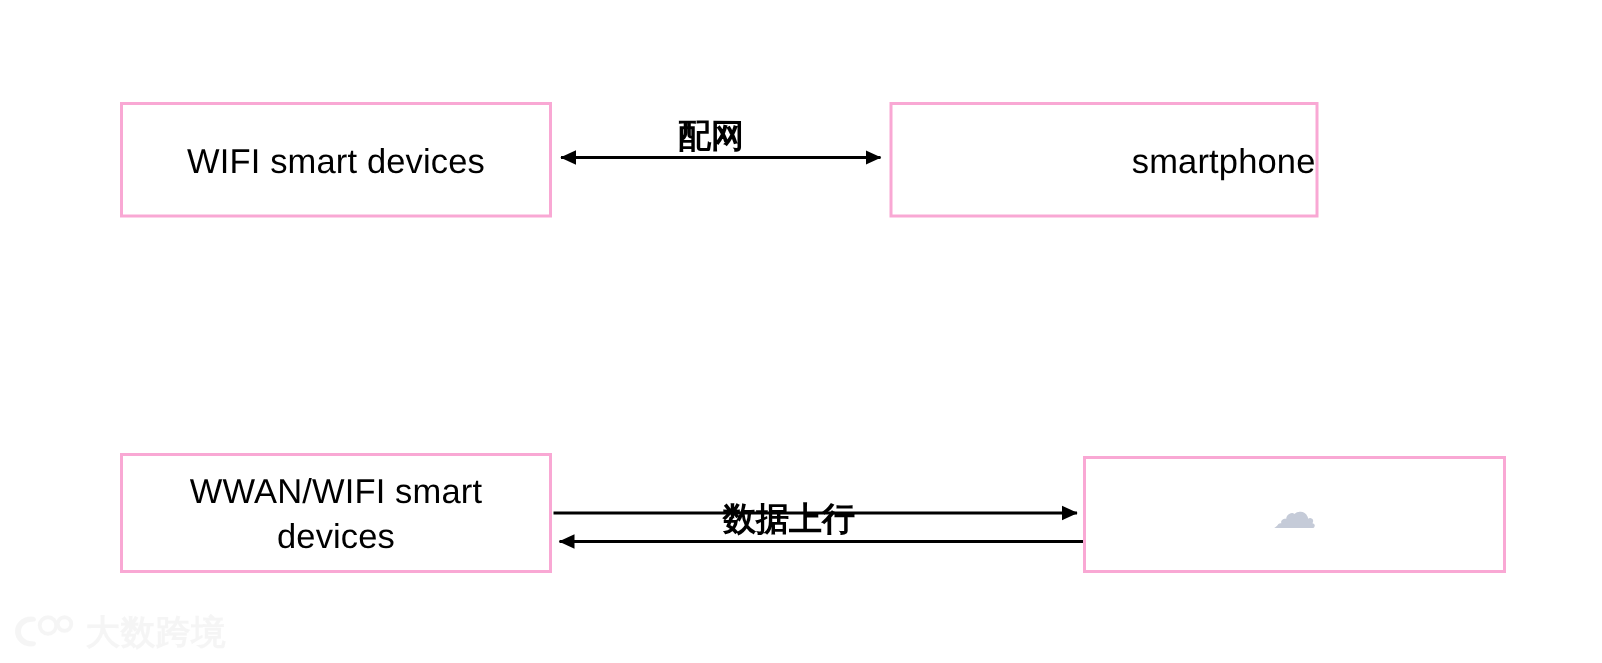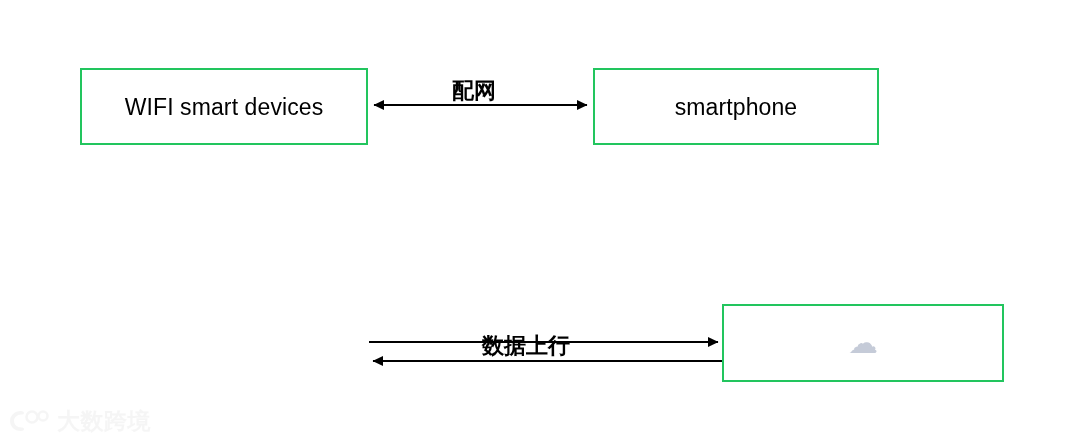--- a/index.html
+++ b/index.html
@@ -18,21 +18,21 @@
   #canvas {
     position: absolute;
     left: 0;
     top: 0;
     width: 1068px;
     height: 442px;
   }
   .node-box {
     position: absolute;
     box-sizing: border-box;
-    border: 2px solid #22c55e;
+    border: 2px solid #f9a8d4;
     background: #ffffff;
     display: flex;
     align-items: center;
     justify-content: center;
     text-align: center;
   }
   .node-label {
     font-size: 23px;
     line-height: 30px;
     letter-spacing: 0.1px;
@@ -44,20 +44,21 @@
     left: 80px;
     top: 68px;
     width: 288px;
     height: 77px;
   }
   #box-smartphone {
     left: 593px;
     top: 68px;
     width: 286px;
     height: 77px;
+    justify-content: flex-end;
   }
   
   #box-wwan-devices {
     left: 80px;
     top: 302px;
     width: 288px;
     height: 80px;
   }
   #box-cloud {
     left: 722px;
@@ -147,20 +148,24 @@
   </svg>
 
   <div class="node-box" id="box-wifi-devices">
     <span class="node-label">WIFI smart devices</span>
   </div>
 
   <div class="node-box" id="box-smartphone">
     <span class="node-label">smartphone</span>
   </div>
 
+  <div class="node-box" id="box-wwan-devices">
+    <span class="node-label">WWAN/WIFI smart
+devices</span>
+  </div>
 
   <div class="node-box" id="box-cloud">
     <span class="cloud-glyph">☁</span>
   </div>
 
   <div class="edge-label" id="label-peiwang">配网</div>
 
   <div class="edge-label" id="label-uplink">数据上行</div>
 
 

